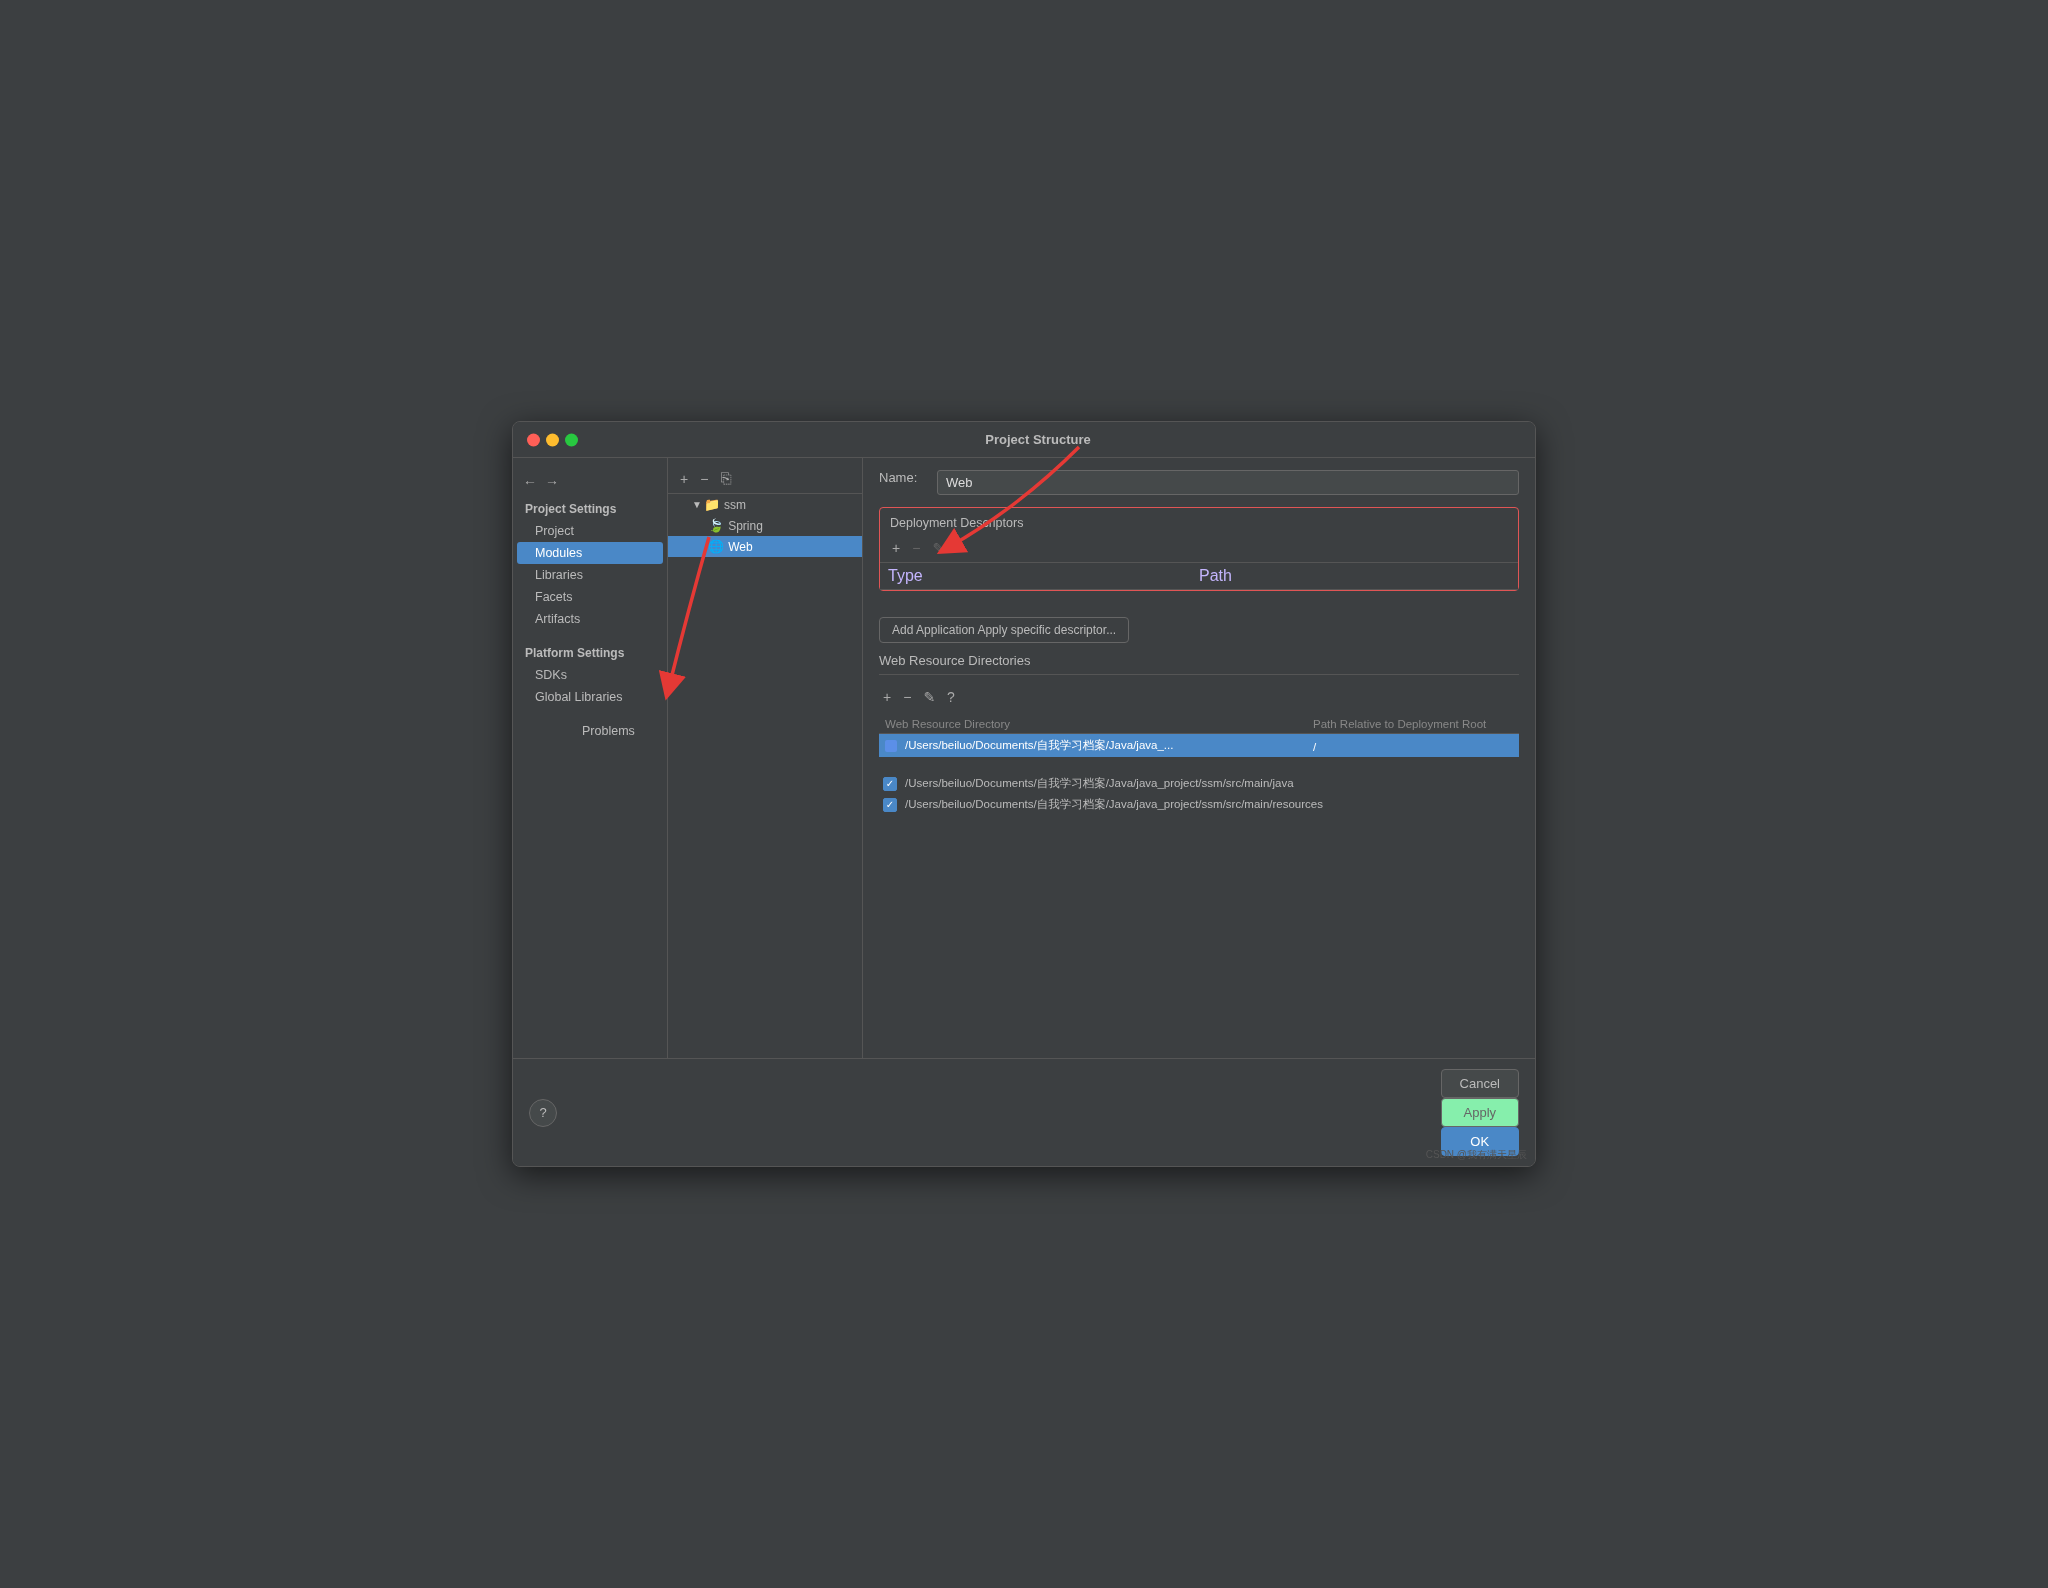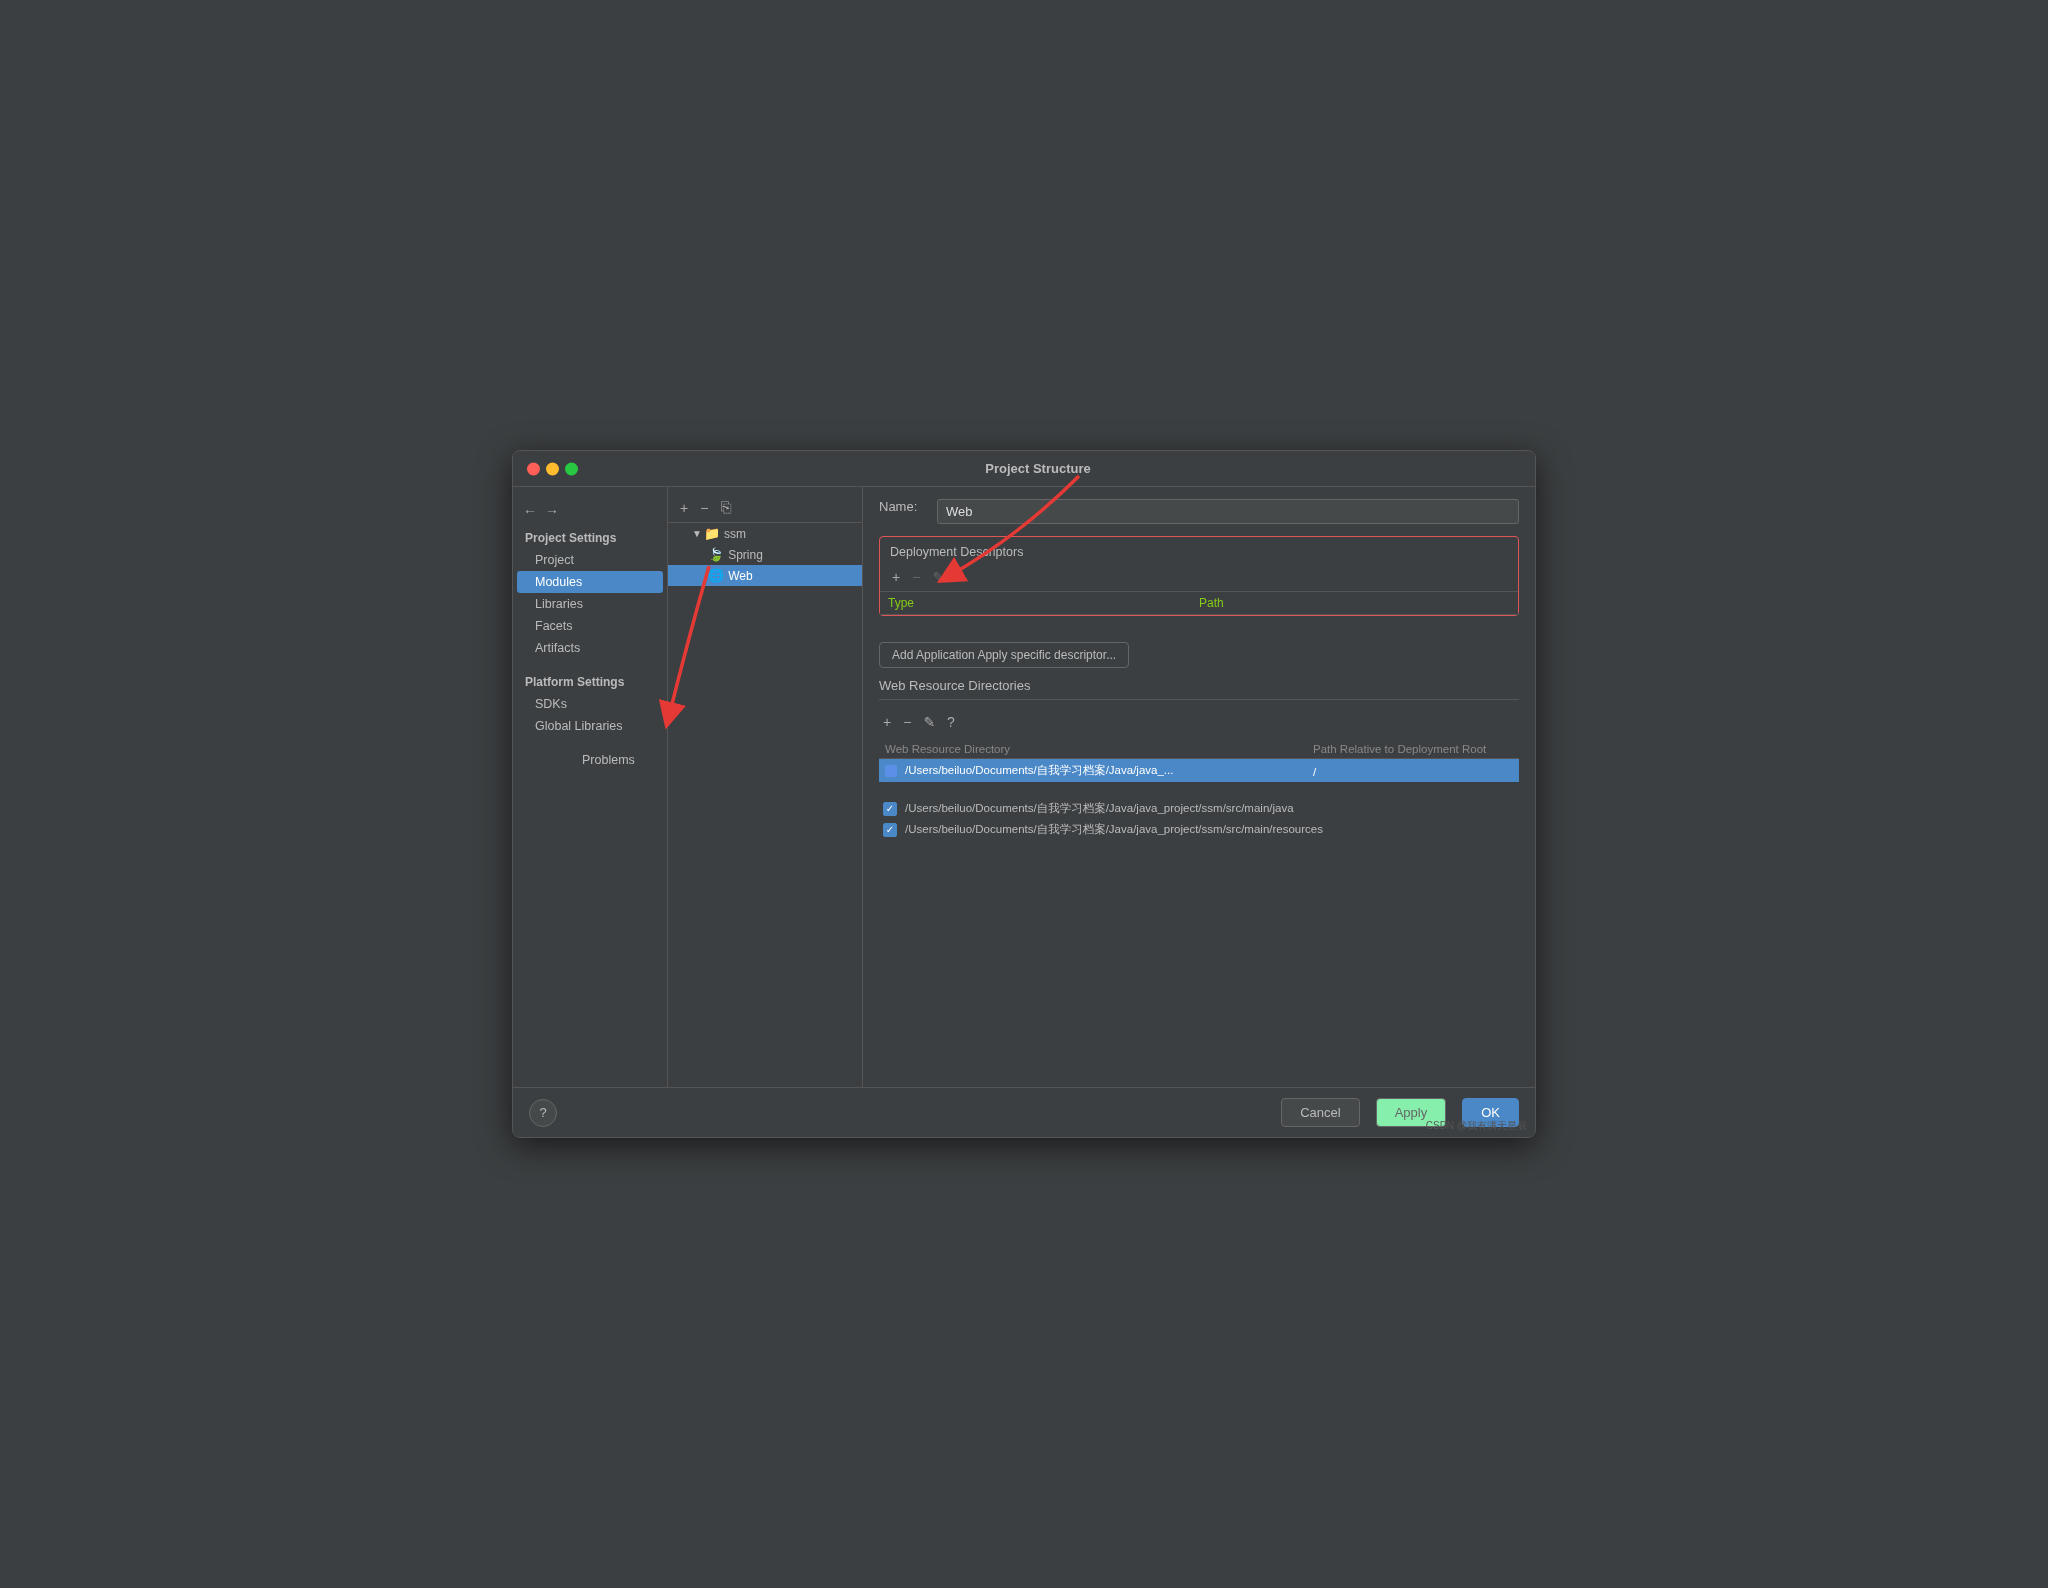--- a/index.html
+++ b/index.html
@@ -179,22 +179,22 @@
       border: none;
     }
     .section-btn.disabled { color: #666; cursor: default; }
     .table-header {
       display: flex;
       background: #3c3f41;
       border-bottom: 1px solid #555;
       padding: 4px 8px;
     }
     .th {
-      color: #84cc16;
-      font-size: 12px;
+      color: #c4b5fd;
+      font-size: 16px;
       flex: 1;
     }
     .table-body {
       min-height: 60px;
       display: flex;
       align-items: center;
       justify-content: center;
     }
     .nothing-text {
       color: #666;
@@ -294,21 +294,21 @@
       border-radius: 2px;
     }
     .footer {
       display: flex;
       justify-content: space-between;
       align-items: center;
       padding: 10px 16px;
       border-top: 1px solid #555;
       background: #3c3f41;
     }
-    .footer-right { display: flex; gap: 16px; }
+    .footer-right { display: flex; gap: 0; flex-direction: column; }
     .footer-btn {
       padding: 6px 18px;
       border-radius: 4px;
       border: 1px solid #666;
       cursor: pointer;
       font-size: 13px;
       color: #bbb;
       background: #45494a;
     }
     .footer-btn.primary {

